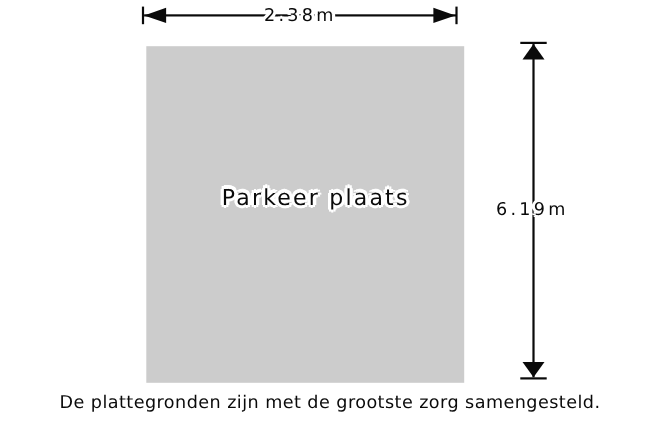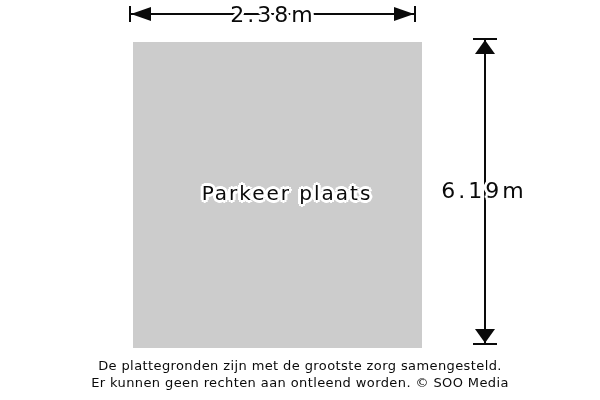--- a/index.html
+++ b/index.html
@@ -19,46 +19,46 @@
   .tick-h{position:absolute;width:24px;height:2px;background:#0a0a0a;}
   
   .arr{position:absolute;width:0;height:0;}
   .arr-left {border-top:7px solid transparent;border-bottom:7px solid transparent;border-right:20px solid #0a0a0a;}
   .arr-right{border-top:7px solid transparent;border-bottom:7px solid transparent;border-left:20px solid #0a0a0a;}
   .arr-up   {border-left:10px solid transparent;border-right:10px solid transparent;border-bottom:14px solid #0a0a0a;}
   .arr-down {border-left:10px solid transparent;border-right:10px solid transparent;border-top:14px solid #0a0a0a;}
   
   .dim-label{
     position:absolute;transform:translate(-50%,-50%);
-    font-size:22px;letter-spacing:3px;white-space:nowrap;color:#0a0a0a;
+    font-size:16px;letter-spacing:3px;white-space:nowrap;color:#0a0a0a;
   }
   .room-label{
     position:absolute;transform:translate(-50%,-50%);
     font-size:20px;letter-spacing:2px;white-space:nowrap;color:#0a0a0a;
   }
   .halo{
     text-shadow:
       -2px -2px 0 #fff, 0 -2px 0 #fff, 2px -2px 0 #fff,
       -2px  0   0 #fff, 2px  0   0 #fff,
       -2px  2px 0 #fff, 0  2px 0 #fff, 2px 2px 0 #fff,
       -3px  0   0 #fff, 3px  0   0 #fff, 0 -3px 0 #fff, 0 3px 0 #fff;
   }
   
   .footer{
     position:absolute;left:0;top:357px;width:600px;text-align:center;
-    font-size:13px;line-height:17px;letter-spacing:0.4px;color:#0a0a0a;
+    font-size:16px;line-height:17px;letter-spacing:0.4px;color:#0a0a0a;
   }
 </style>
 </head>
 <body>
 
 <div id="canvas">
 
   <div class="room-rect"></div>
-  <div class="room-label halo" style="left:287px;top:193px">Parkeer plaats</div>
+  <div class="room-label halo" style="left:287px;top:179px">Parkeer plaats</div>
 
   <div>
     <div class="tick-v" style="left:129px;top:6px"></div>
     <div class="tick-v" style="left:414px;top:6px"></div>
     <div class="hline" style="left:131px;top:13px;width:284px"></div>
     <div class="arr arr-left" style="left:131px;top:7px"></div>
     <div class="arr arr-right" style="left:394px;top:7px"></div>
     <div class="dim-label halo" style="left:273px;top:14px">2.38m</div>
   </div>
 
@@ -66,16 +66,15 @@
     <div class="tick-h" style="left:473px;top:38px"></div>
     <div class="tick-h" style="left:473px;top:343px"></div>
     <div class="vline" style="left:484px;top:40px;height:303px"></div>
     <div class="arr arr-up" style="left:475px;top:40px"></div>
     <div class="arr arr-down" style="left:475px;top:329px"></div>
     <div class="dim-label halo" style="left:484px;top:190px">6.19m</div>
   </div>
 
   <div class="footer">
     <div>De plattegronden zijn met de grootste zorg samengesteld.</div>
-    <div>Er kunnen geen rechten aan ontleend worden. © SOO Media</div>
   </div>
 
 </div>
 
 </body></html>

